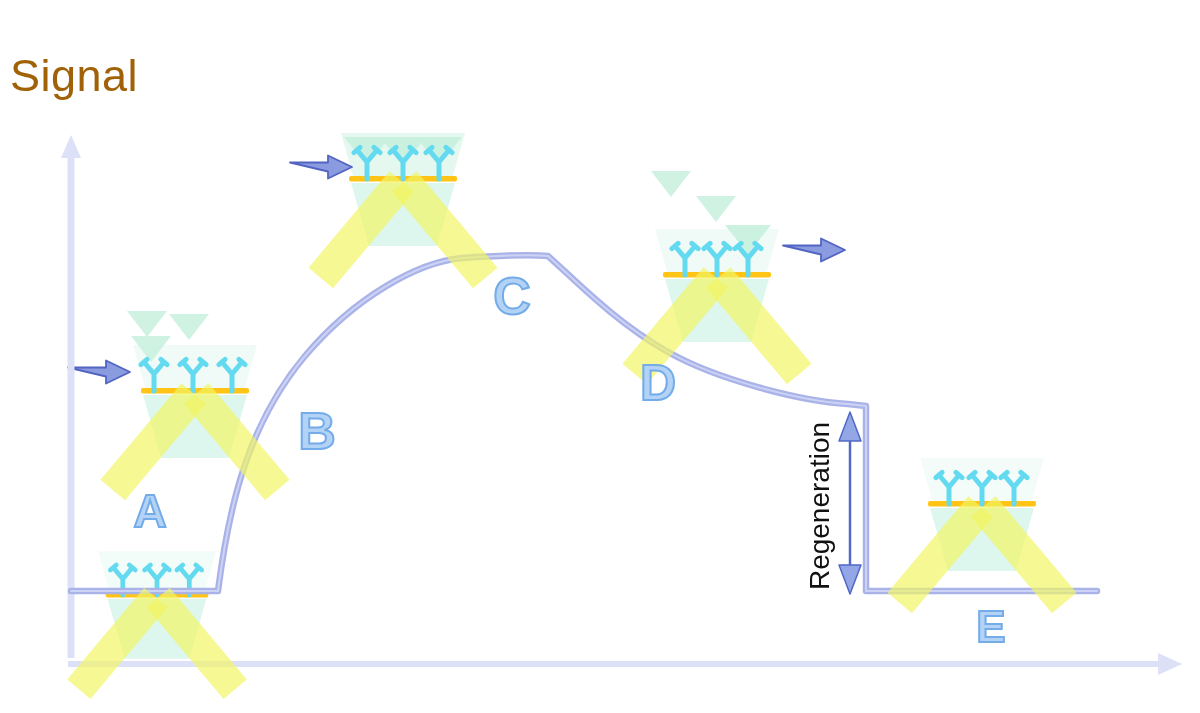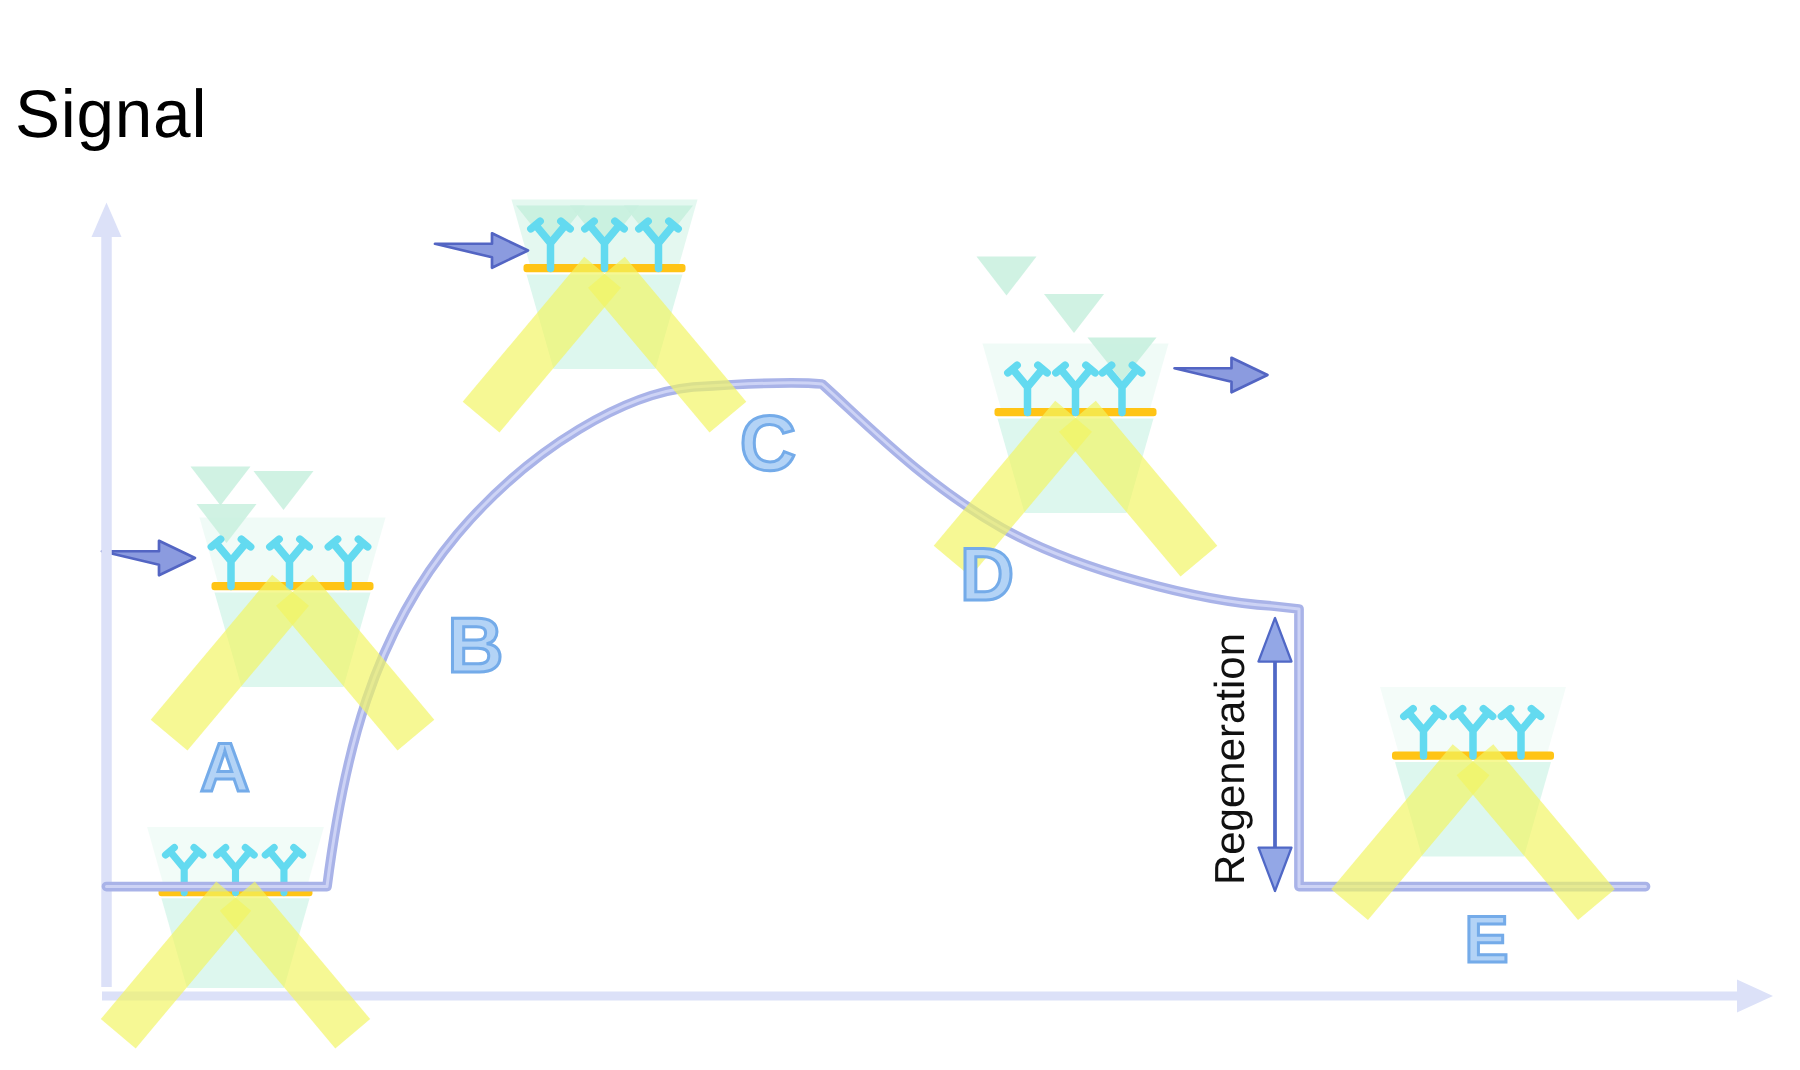--- a/index.html
+++ b/index.html
@@ -6,21 +6,21 @@
   .canvas{
     position:relative;
     width:1200px;height:713px;
     background:#ffffff;
     overflow:hidden;
     font-family:"Liberation Sans", sans-serif;
   }
   .canvas svg{position:absolute;left:0;top:0;}
   .title{
     position:absolute;left:10px;top:50px;
-    font-size:45px;color:#000000;font-weight:400;letter-spacing:0.5px;
+    font-size:45px;color:#a16207;font-weight:400;letter-spacing:0.5px;
   }
   .stage{
     position:absolute;width:70px;text-align:center;
     font-weight:700;color:#b3d3f6;
     -webkit-text-stroke:2px #74abe9;
     text-shadow:0 0 1px #8fc0f0;
   }
   .stage-a{left:115px;top:484px;font-size:46px;}
   .stage-b{left:282px;top:401px;font-size:52px;}
   .stage-c{left:477px;top:266px;font-size:52px;}

